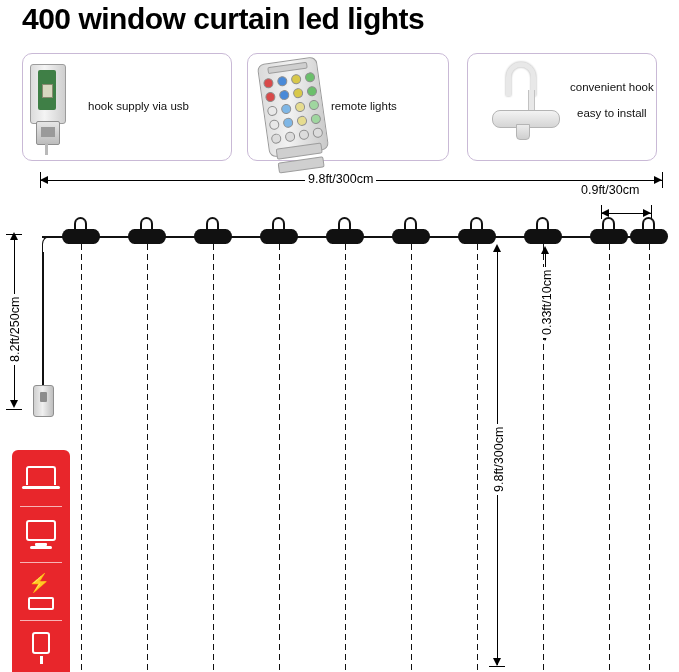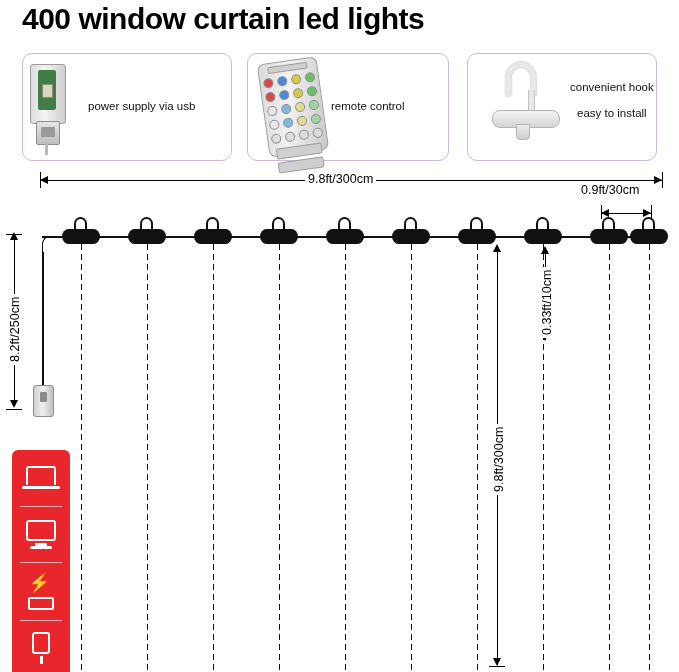--- a/index.html
+++ b/index.html
@@ -168,21 +168,21 @@
 <body>
 
 <div class="title">400 window curtain led lights</div>
 
 <div class="card" id="card1"></div>
 <div class="usb-body"></div>
 <div class="usb-green"></div>
 <div class="usb-chip"></div>
 <div class="usb-plug"></div>
 <div class="usb-wire"></div>
-<div class="card-label" style="left:88px;top:100px;width:110px;">power supply via usb</div>
+<div class="card-label" style="left:88px;top:100px;width:110px;">hook supply via usb</div>
 
 <div class="card" id="card2"></div>
 <div class="remote">
   <div class="bar"></div>
   <div class="row">
       <span class="btn" style="background:#d84a4a"></span>
       <span class="btn" style="background:#4a8ad8"></span>
       <span class="btn" style="background:#d8c84a"></span>
       <span class="btn" style="background:#6bbf6b"></span>
     </div>
@@ -206,21 +206,21 @@
     </div>
   <div class="row">
       <span class="btn" style="background:#dcdcdc"></span>
       <span class="btn" style="background:#dcdcdc"></span>
       <span class="btn" style="background:#dcdcdc"></span>
       <span class="btn" style="background:#dcdcdc"></span>
     </div>
   <div class="bar" style="width:44px;height:9px;margin-top:5px;"></div>
   <div class="bar" style="width:44px;height:9px;margin-top:3px;"></div>
 </div>
-<div class="card-label" style="left:331px;top:100px;width:110px;">remote control</div>
+<div class="card-label" style="left:331px;top:100px;width:110px;">remote lights</div>
 
 <div class="card" id="card3"></div>
 <div class="hook-wrap">
   <div class="hook-curve"></div>
   <div class="hook-stem"></div>
   <div class="hook-base"></div>
   <div class="hook-tail"></div>
 </div>
 <div class="card-label" style="left:570px;top:81px;width:95px;">convenient hook</div>
 <div class="card-label" style="left:570px;top:107px;width:95px;margin-left:7px;">easy to install</div>

